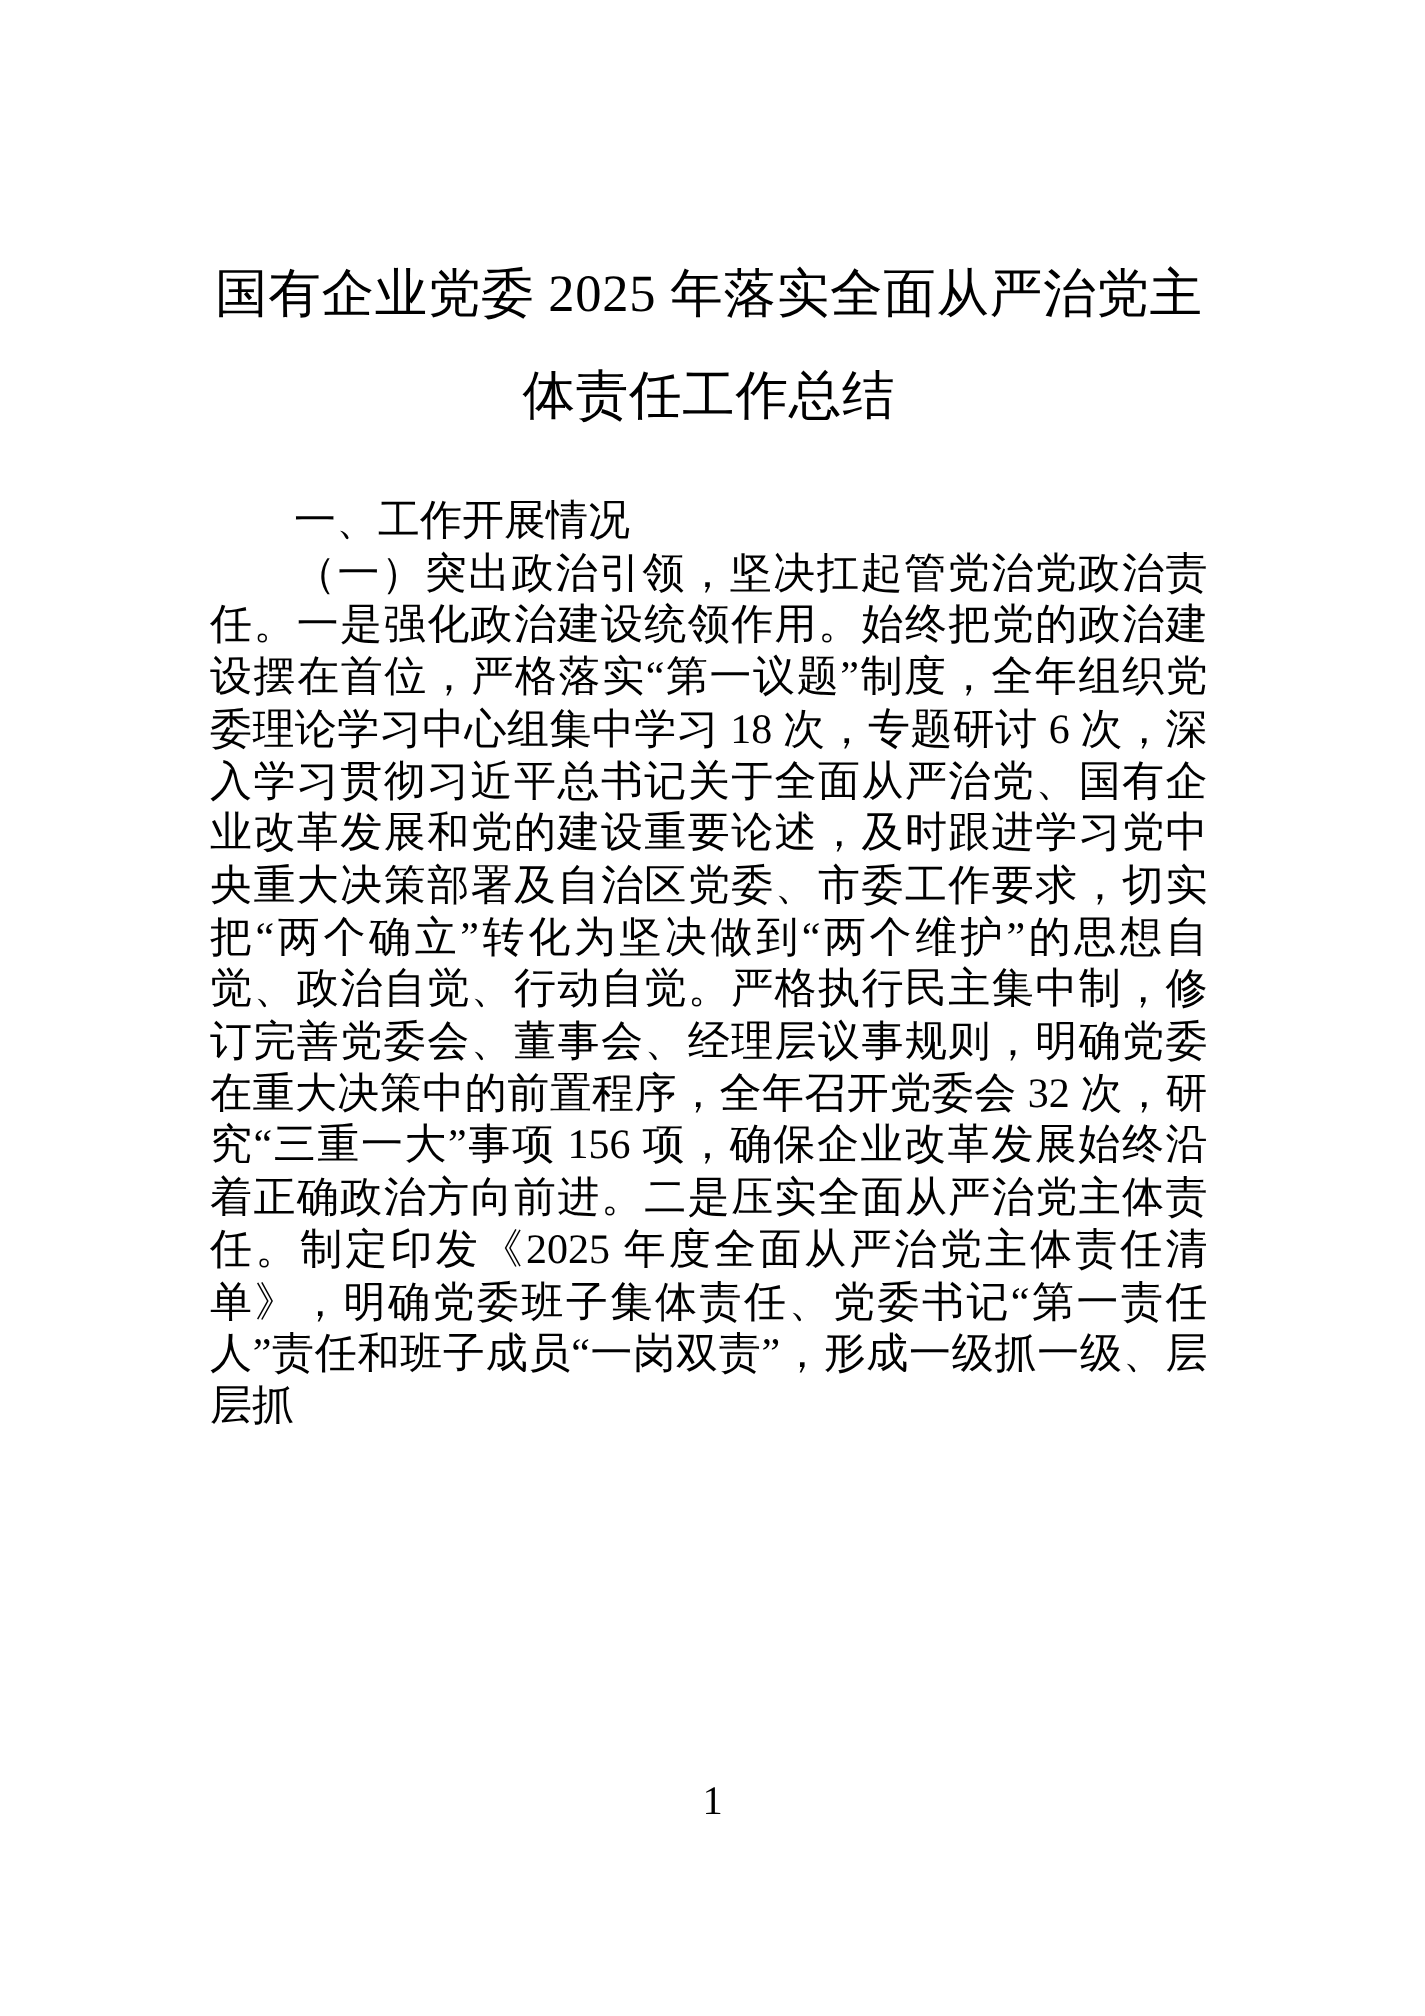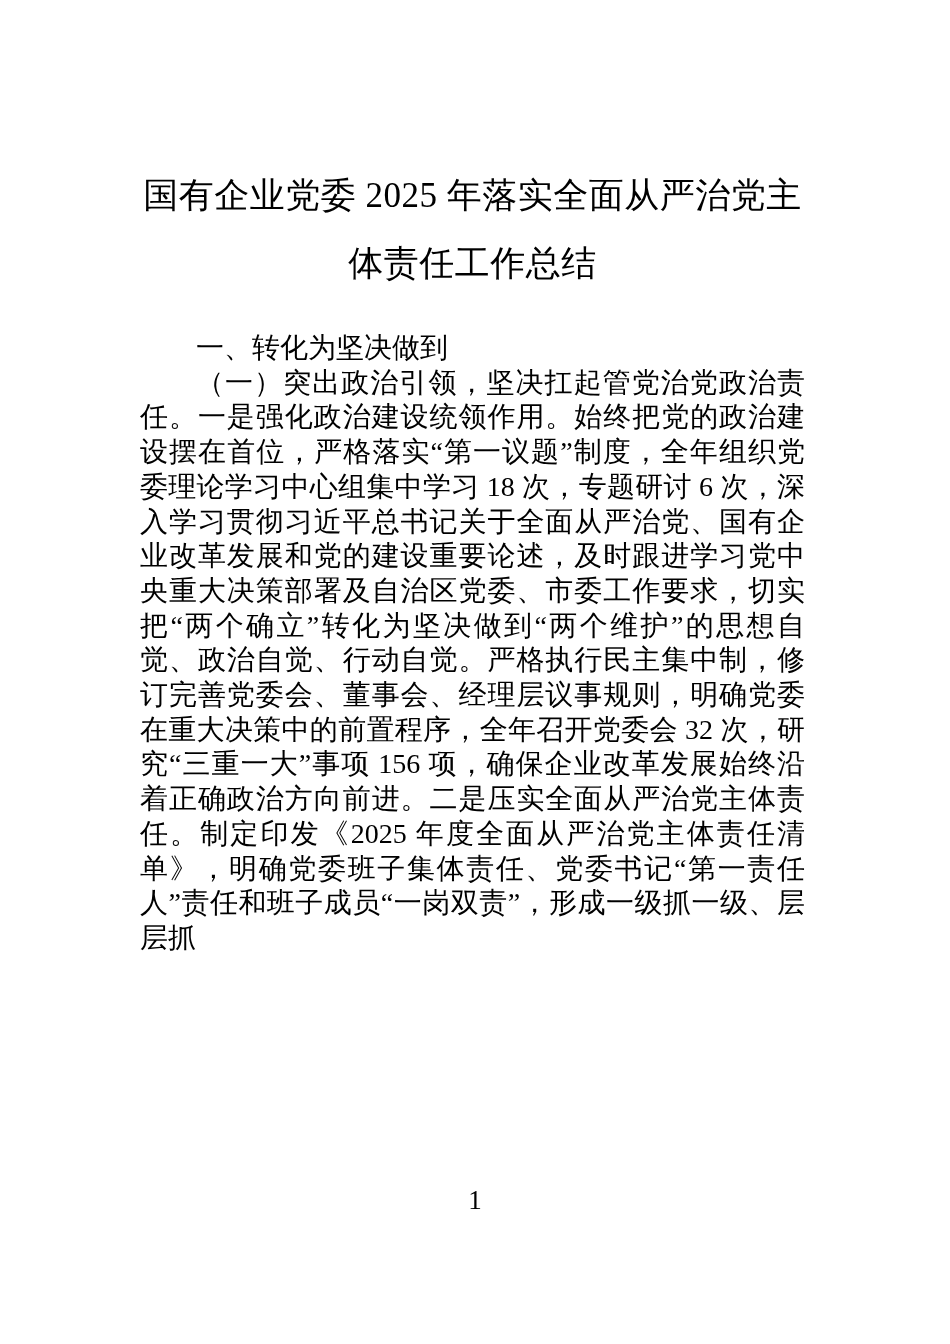--- a/index.html
+++ b/index.html
@@ -53,19 +53,19 @@
   }
 </style>
 </head>
 <body>
 
 <div class="page">
 
   <h1 class="doc-title">国有企业党委 2025 年落实全面从严治党主体责任工作总结</h1>
 
 
-  <h2 class="section-heading">一、转化为坚决做到</h2>
+  <h2 class="section-heading">一、工作开展情况</h2>
 
   <p class="para">（一）突出政治引领，坚决扛起管党治党政治责任。一是强化政治建设统领作用。始终把党的政治建设摆在首位，严格落实“第一议题”制度，全年组织党委理论学习中心组集中学习 18 次，专题研讨 6 次，深入学习贯彻习近平总书记关于全面从严治党、国有企业改革发展和党的建设重要论述，及时跟进学习党中央重大决策部署及自治区党委、市委工作要求，切实把“两个确立”转化为坚决做到“两个维护”的思想自觉、政治自觉、行动自觉。严格执行民主集中制，修订完善党委会、董事会、经理层议事规则，明确党委在重大决策中的前置程序，全年召开党委会 32 次，研究“三重一大”事项 156 项，确保企业改革发展始终沿着正确政治方向前进。二是压实全面从严治党主体责任。制定印发《2025 年度全面从严治党主体责任清单》，明确党委班子集体责任、党委书记“第一责任人”责任和班子成员“一岗双责”，形成一级抓一级、层层抓</p>
 
   <div class="page-number">1</div>
 
 </div>
 
 </body></html>

